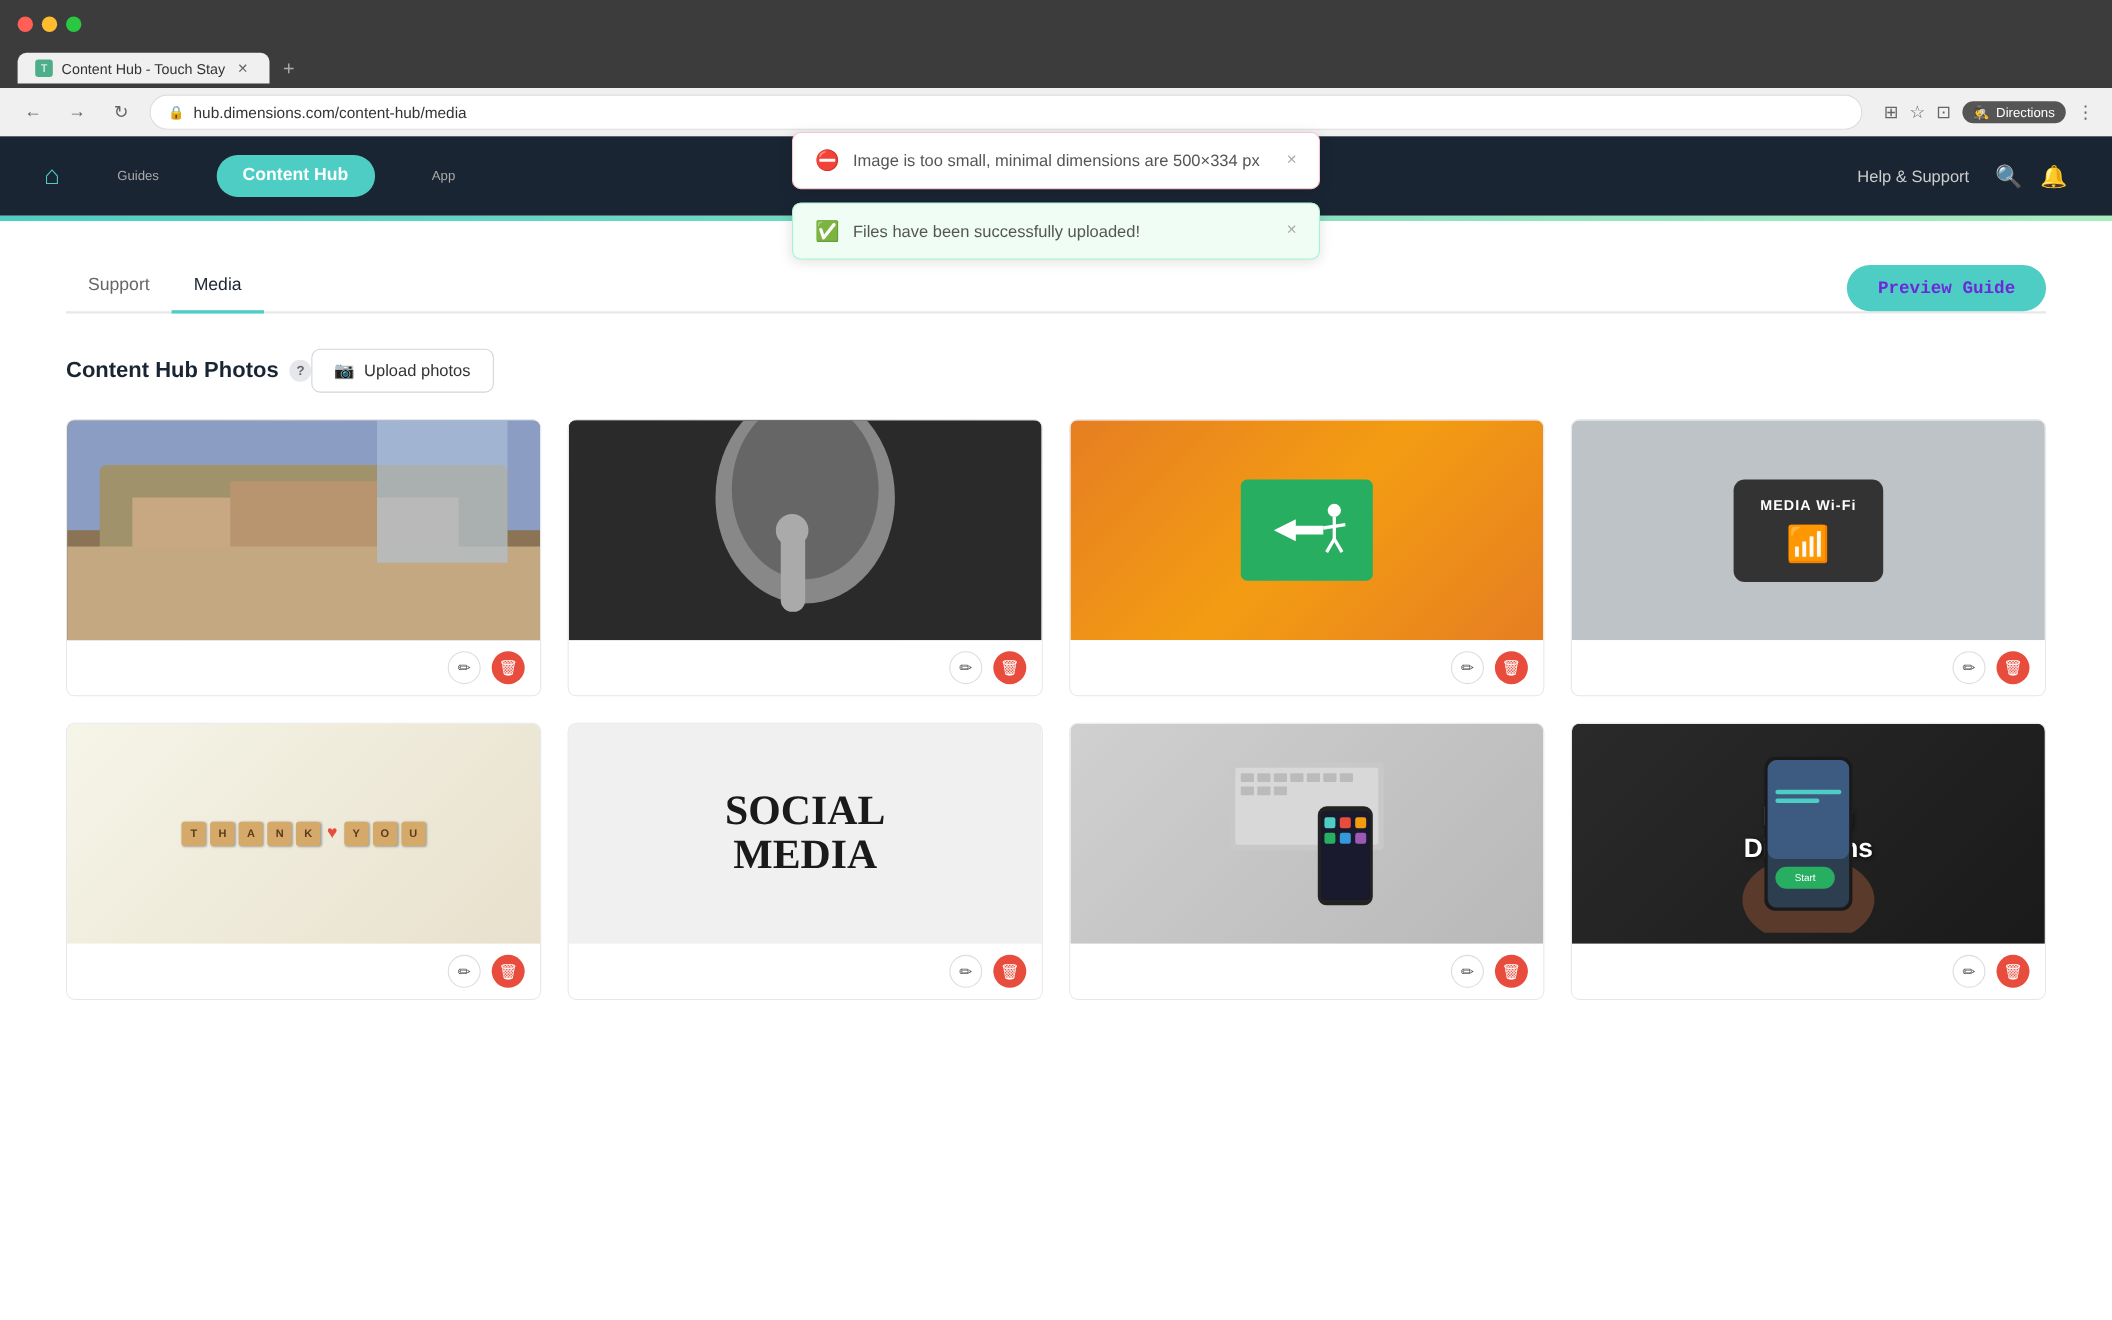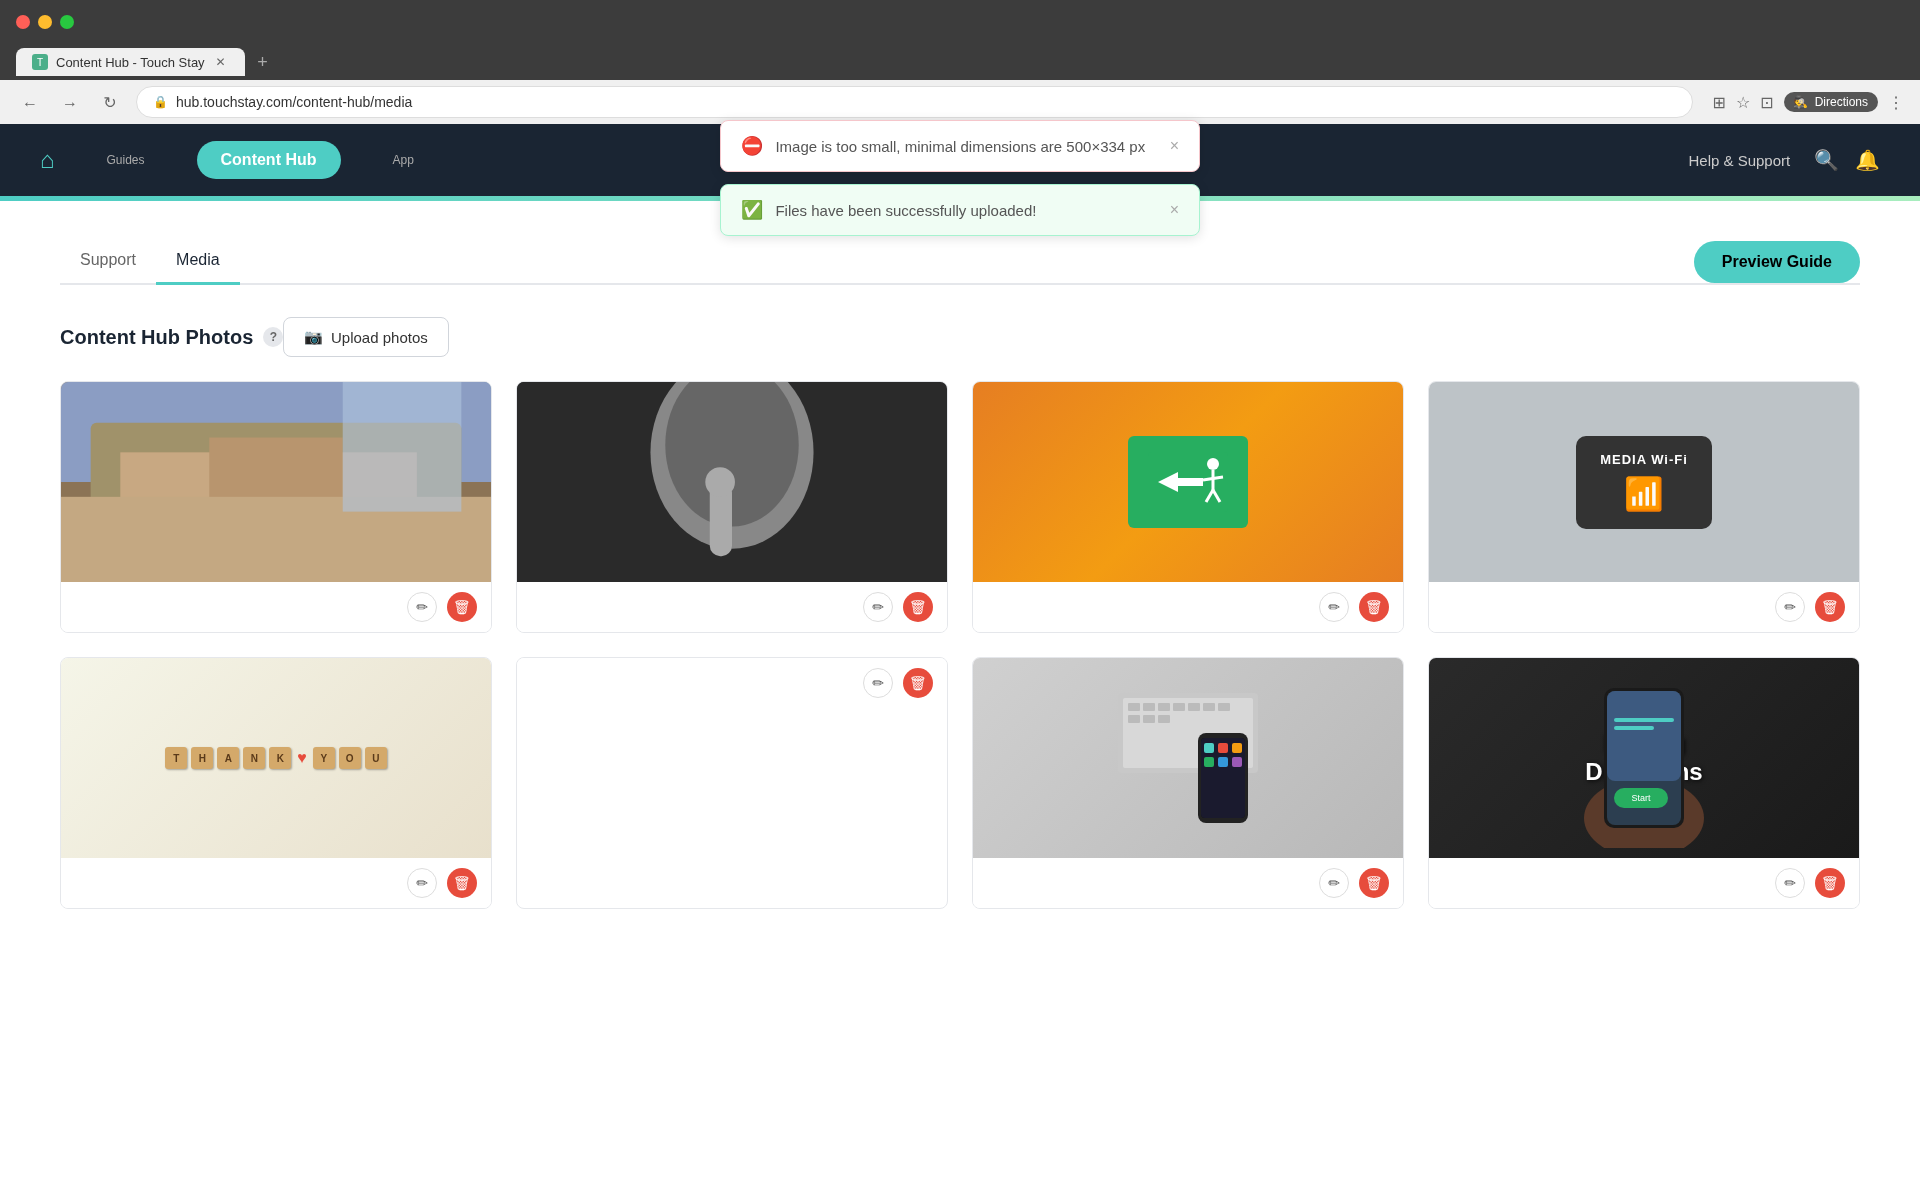--- a/index.html
+++ b/index.html
@@ -50,21 +50,21 @@
 
     
     .main-content { background: white; min-height: calc(1200px - 200px); padding: 40px 60px; }
     .page-title { font-size: 38px; font-weight: 700; color: #1a2533; margin-bottom: 28px; }
 
     
     .tabs { display: flex; gap: 0; border-bottom: 2px solid #e5e7eb; margin-bottom: 32px; }
     .tab { padding: 10px 20px; font-size: 16px; color: #666; cursor: pointer; border-bottom: 3px solid transparent; margin-bottom: -2px; }
     .tab-active-style { color: #1a2533; border-bottom: 3px solid #4ecdc4; font-weight: 500; }
     .tab-right { margin-left: auto; display: flex; align-items: center; }
-    .preview-btn { background: #4ecdc4; color: #000000; border: none; border-radius: 24px; padding: 12px 28px; font-size: 16px; font-weight: 600; cursor: pointer; }
+    .preview-btn { background: #4ecdc4; color: #6d28d9; border: none; border-radius: 24px; padding: 12px 28px; font-size: 16px; font-weight: 600; cursor: pointer; font-family: Liberation Mono, monospace; }
 
     
     .section-header { display: flex; align-items: center; justify-content: flex-start; margin-bottom: 24px; }
     .section-title { font-size: 20px; font-weight: 600; color: #1a2533; display: flex; align-items: center; gap: 10px; }
     .help-circle { width: 20px; height: 20px; border-radius: 50%; background: #e5e7eb; display: flex; align-items: center; justify-content: center; font-size: 12px; color: #666; cursor: pointer; }
     .upload-btn { background: white; border: 1.5px solid #d1d5db; border-radius: 8px; padding: 10px 20px; font-size: 15px; color: #333; cursor: pointer; display: flex; align-items: center; gap: 8px; }
 
     
     .photo-grid { display: grid; grid-template-columns: repeat(4, 1fr); gap: 24px; }
     .photo-card { background: white; border: 1px solid #e5e7eb; border-radius: 8px; overflow: hidden; position: relative; }
@@ -106,21 +106,21 @@
     </div>
     <div class="tab-new">+</div>
   </div>
 
   <div class="address-bar">
     <div class="nav-btn">←</div>
     <div class="nav-btn">→</div>
     <div class="nav-btn">↻</div>
     <div class="url-bar">
       <span class="url-lock">🔒</span>
-      <span>hub.touchstay.com/content-hub/media</span>
+      <span>hub.dimensions.com/content-hub/media</span>
     </div>
     <div class="address-right">
       <span class="addr-icon">⊞</span>
       <span class="addr-icon">☆</span>
       <span class="addr-icon">⊡</span>
       <div class="incognito-badge">
         <span>🕵</span>
         <span>Directions</span>
       </div>
       <span class="addr-icon">⋮</span>
@@ -279,20 +279,25 @@
           </div>
         </div>
       </div>
       <div class="photo-actions">
         <button class="action-btn edit-btn">✏</button>
         <button class="action-btn delete-btn">🗑</button>
       </div>
     </div>
 
     <div class="photo-card">
+      <div class="photo-wrapper">
+        <div class="photo-placeholder photo-social" style="width:100%;height:100%;display:flex;align-items:center;justify-content:center;background:#f0f0f0;">
+          <div style="font-size:38px;font-weight:900;color:#1a1a1a;text-align:center;line-height:1.05;font-family:serif;">SOCIAL<br>MEDIA</div>
+        </div>
+      </div>
       <div class="photo-actions">
         <button class="action-btn edit-btn">✏</button>
         <button class="action-btn delete-btn">🗑</button>
       </div>
     </div>
 
     <div class="photo-card">
       <div class="photo-wrapper">
         <div class="photo-placeholder photo-phone" style="width:100%;height:100%;display:flex;align-items:center;justify-content:center;background:linear-gradient(135deg,#d0d0d0,#b8b8b8);">
           <svg width="160" height="150" viewBox="0 0 160 150">

